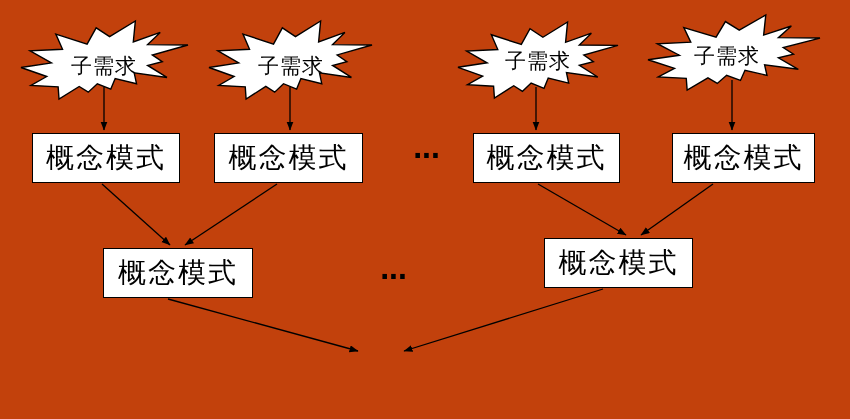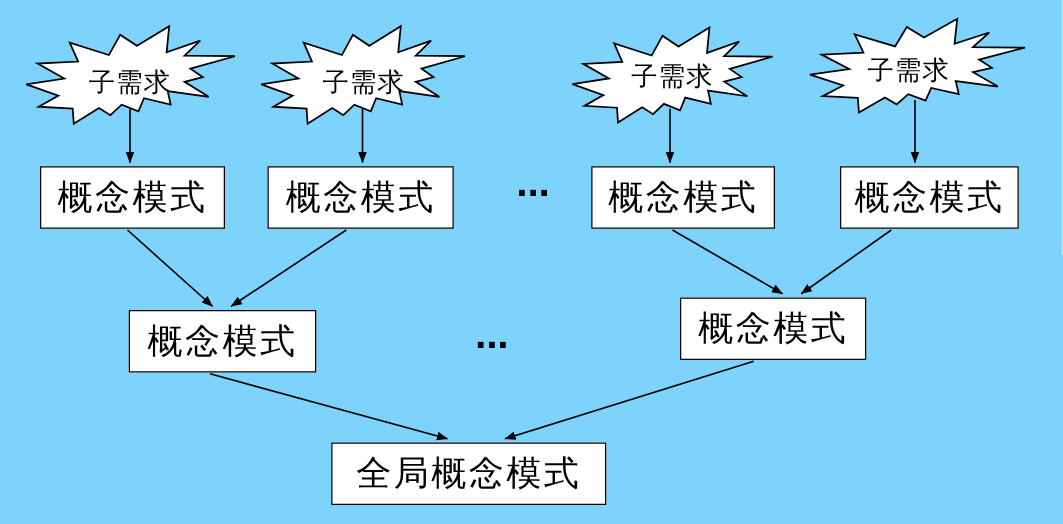--- a/index.html
+++ b/index.html
@@ -1,20 +1,20 @@
 <!DOCTYPE html>
 <html><head>
 <meta charset="utf-8">
 <style>
   html, body { margin: 0; padding: 0; background: #ffffff; }
   .canvas {
     position: relative;
     width: 850px;
     height: 419px;
-    background: #7dd3fc;
+    background: #c2410c;
     font-family: "Liberation Serif", serif;
     color: #000000;
     overflow: hidden;
   }
   .layer {
     position: absolute;
     left: 0; top: 0;
   }
   .node-box {
     position: absolute;
@@ -90,18 +90,17 @@
   <div class="burst-label" style="left:672px; top:42px;">子需求</div>
 
   <div class="node-box" style="left:32px;  top:133px; width:148px; height:50px;">概念模式</div>
   <div class="node-box" style="left:214px; top:133px; width:149px; height:50px;">概念模式</div>
   <div class="node-box" style="left:473px; top:133px; width:147px; height:50px;">概念模式</div>
   <div class="node-box" style="left:672px; top:133px; width:143px; height:50px;">概念模式</div>
 
   <div class="node-box" style="left:103px; top:248px; width:150px; height:50px;">概念模式</div>
   <div class="node-box" style="left:544px; top:238px; width:149px; height:50px;">概念模式</div>
 
-  <div class="node-box" style="left:265px; top:354px; width:220px; height:50px;">全局概念模式</div>
 
   <div class="dots" style="left:410px; top:135px;">...</div>
   <div class="dots" style="left:377px; top:256px;">...</div>
 
 </div>
 
 </body></html>

